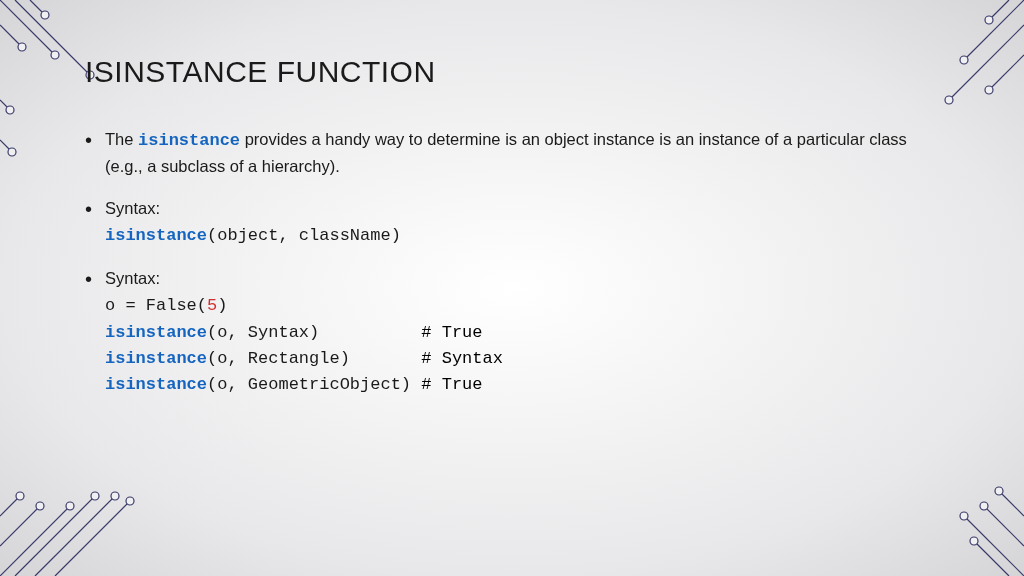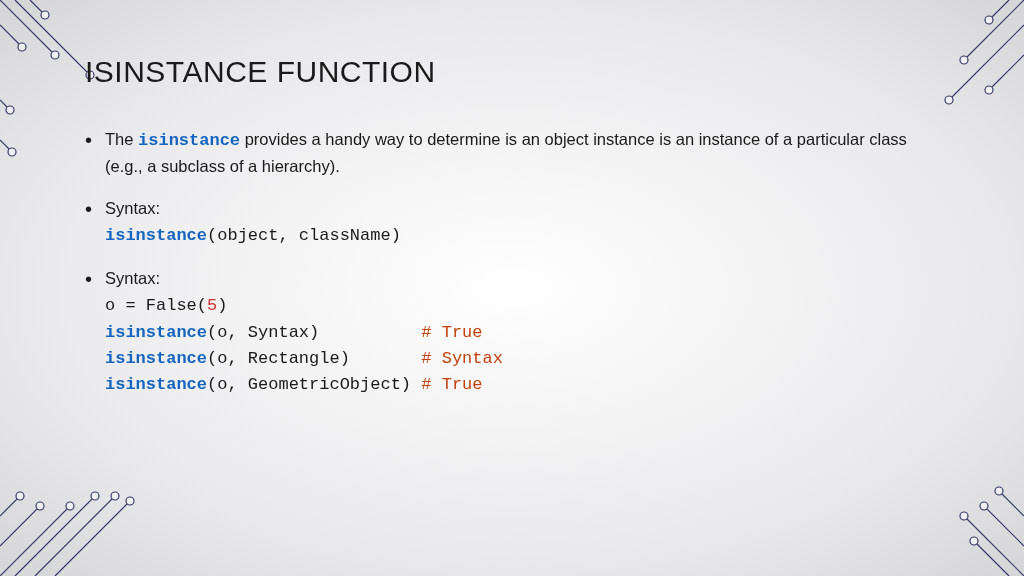--- a/index.html
+++ b/index.html
@@ -54,21 +54,21 @@
     top: -2px;
     font-size: 20px;
     color: #1a1a1a;
   }
   .mono {
     font-family: "Courier New", Courier, monospace;
     font-size: 17px;
   }
   .kw { color: #1565c0; font-weight: bold; }
   .num { color: #d32f2f; }
-  .cm { color: #c2410c; }
+  .cm { color: #000000; }
   .code-block {
     display: block;
     white-space: pre;
     font-family: "Courier New", Courier, monospace;
     font-size: 17px;
     line-height: 1.55;
     color: #1a1a1a;
     margin-top: 2px;
   }
 </style>

